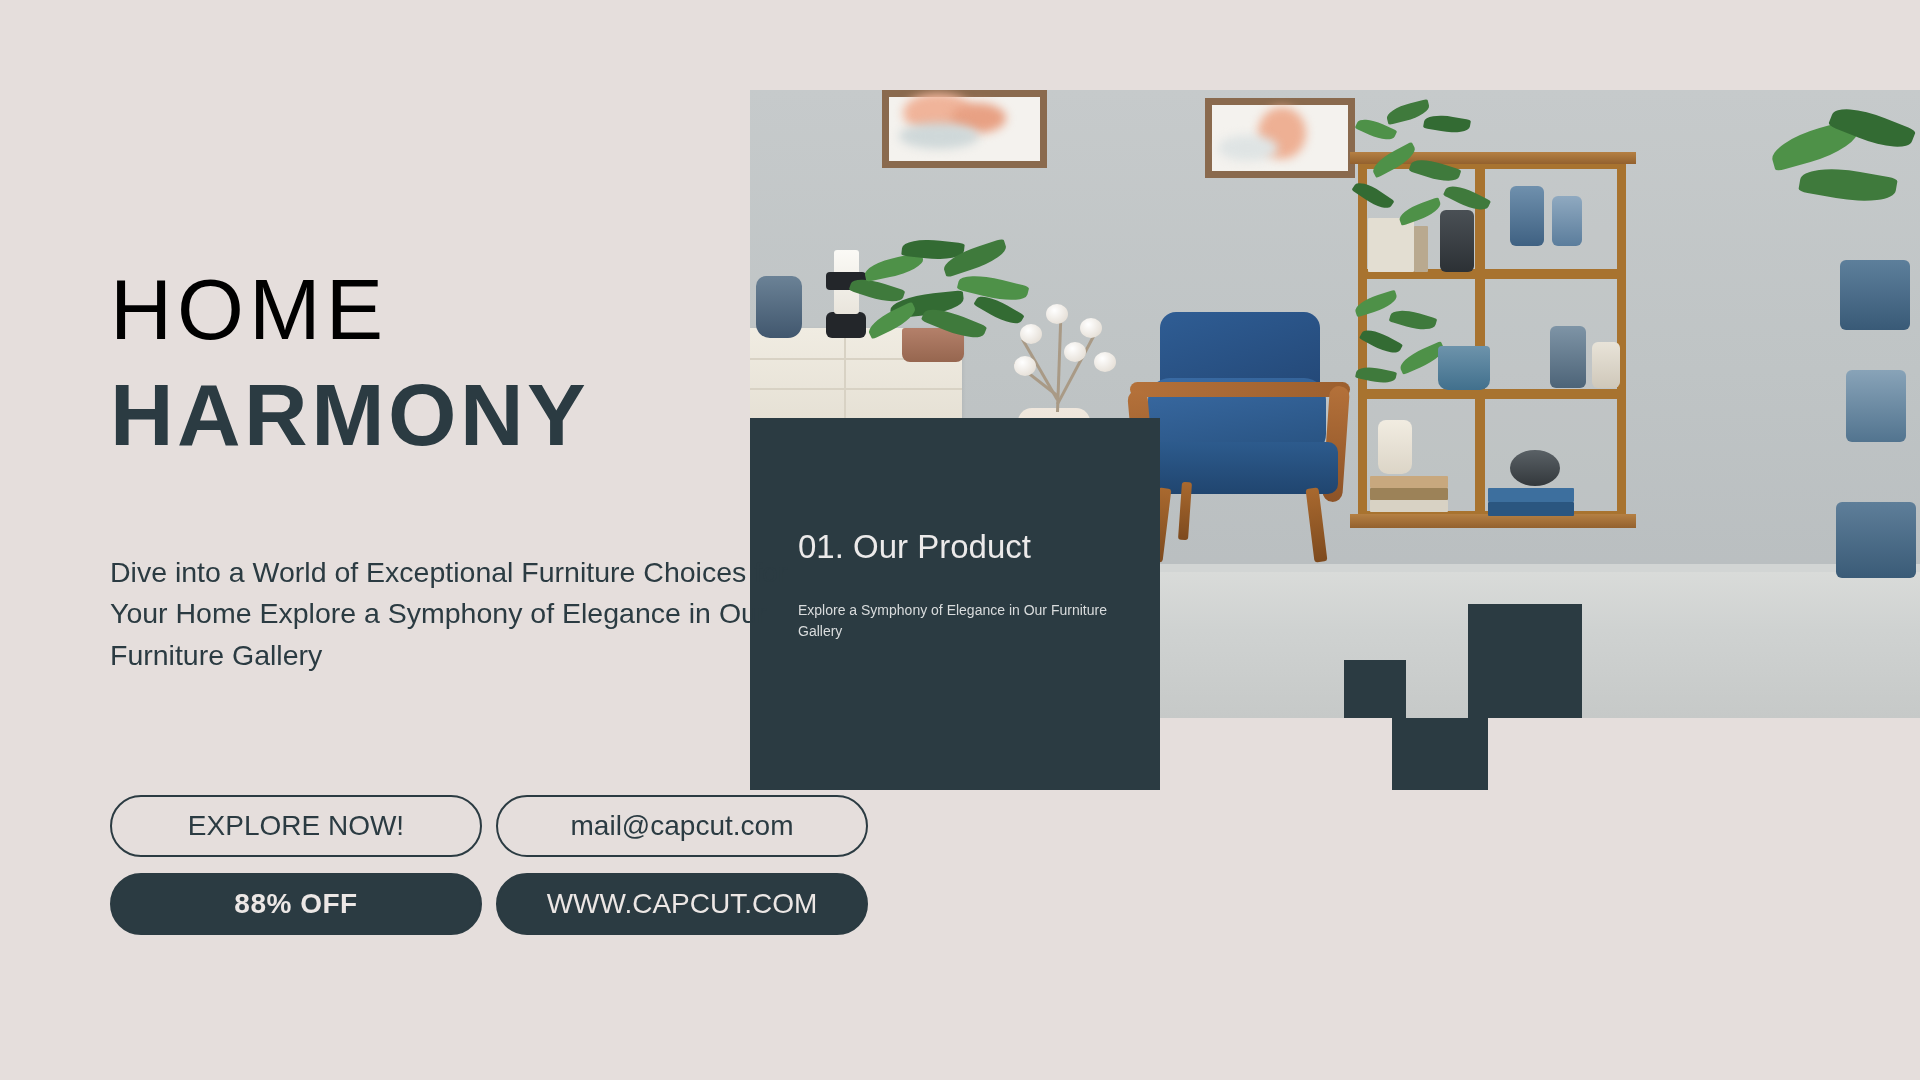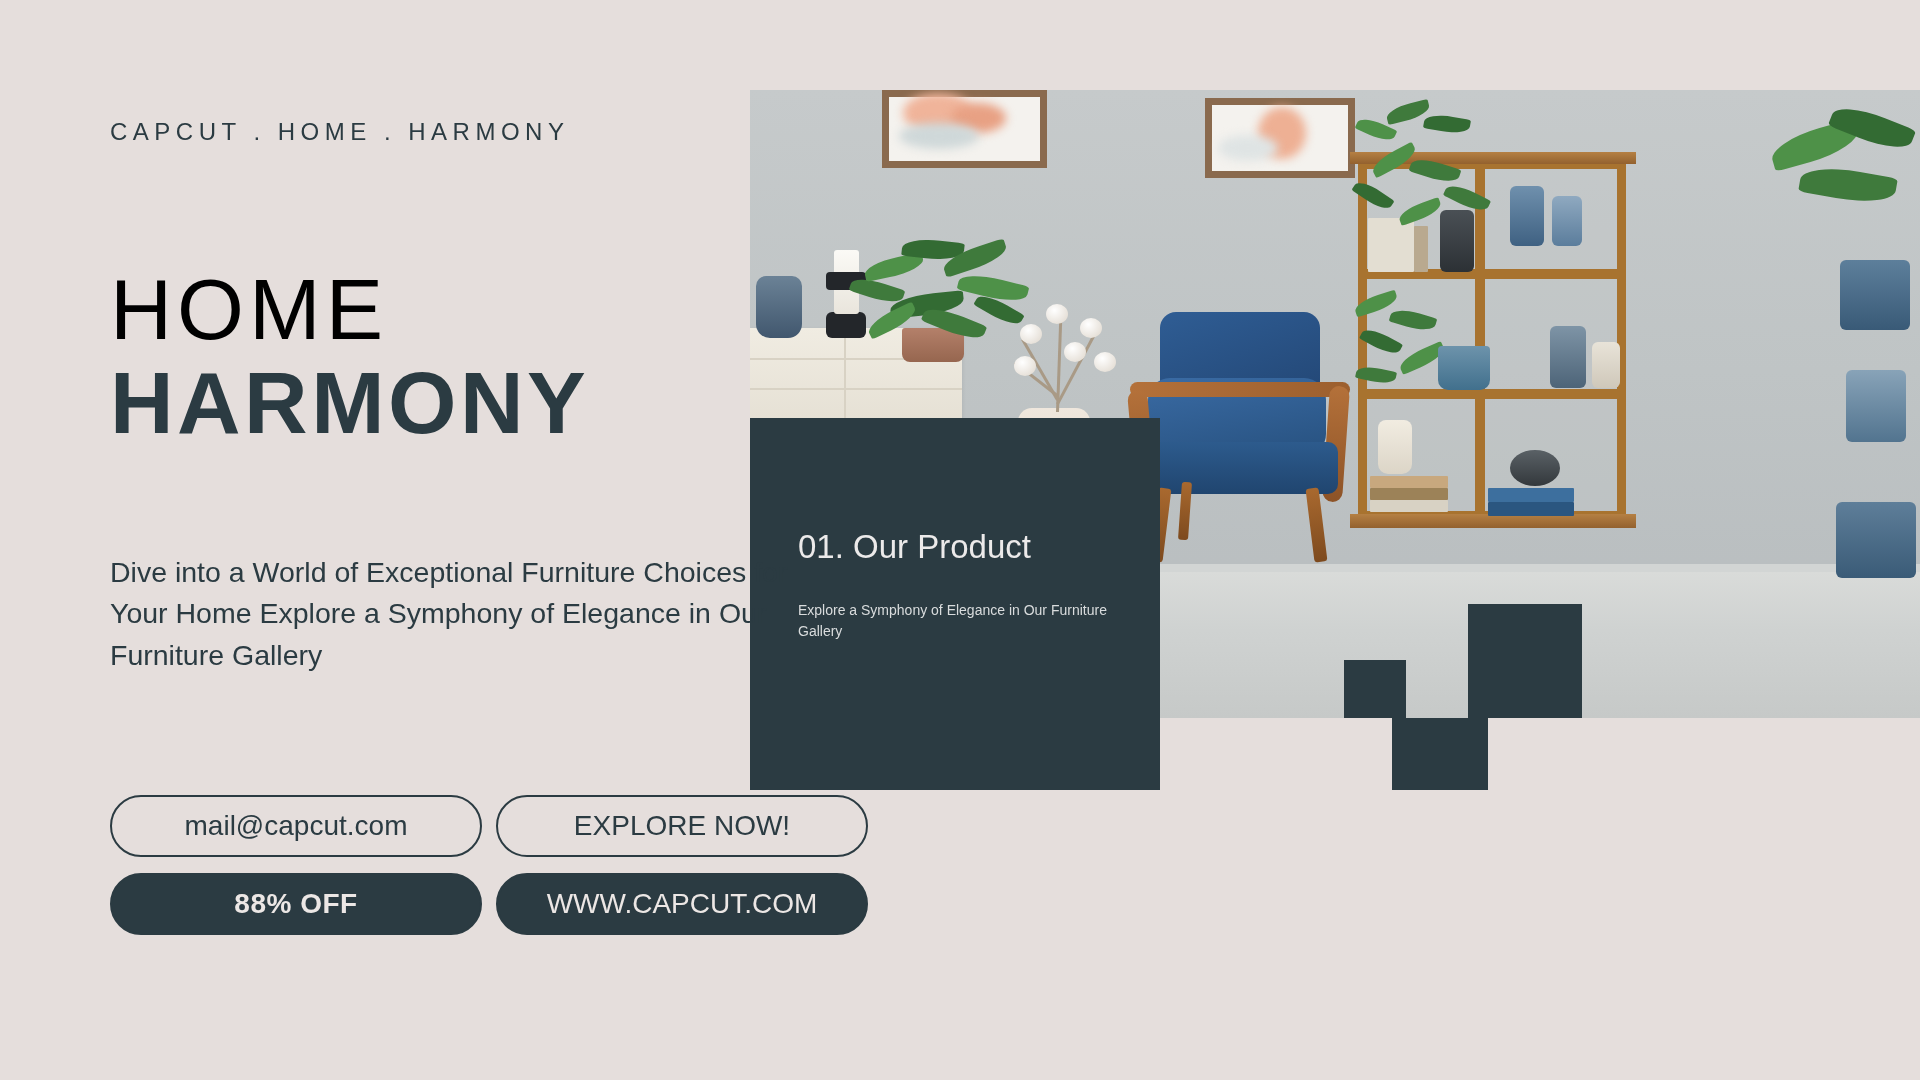--- a/index.html
+++ b/index.html
@@ -22,21 +22,21 @@
   }
 
   .title-wrap{ position:absolute; left:0; top:268px; }
   .title-thin{
     font-size:86px; font-weight:300; color:#000000;
     letter-spacing:5px; line-height:0.96; white-space:nowrap;
   }
   .title-bold{
     font-size:88px; font-weight:700; color:#2b3b42;
     letter-spacing:3.5px; line-height:1.0; white-space:nowrap;
-    margin-top:8px;
+    margin-top:20px;
   }
 
   .lede{
     position:absolute; left:0; top:552px; width:740px;
     font-size:28.5px; line-height:1.45; color:#2b3b42; font-weight:400;
   }
 
   
   .btn-grid{
     position:absolute; left:0; top:795px;
@@ -286,31 +286,30 @@
   <div class="sq sq-b"></div>
   <div class="sq sq-c"></div>
 
   <div class="card">
     <div class="card-title">01. Our Product</div>
     <div class="card-body">Explore a Symphony of Elegance in Our Furniture Gallery</div>
   </div>
 
   <div class="left">
 
-    <div class="eyebrow">CAPCUT  .  HOME  .  HARMONY</div>
 
     <div class="title-wrap">
       <div class="title-thin">HOME</div>
       <div class="title-bold">HARMONY</div>
     </div>
 
     <div class="lede">Dive into a World of Exceptional Furniture Choices for Your Home Explore a Symphony of Elegance in Our Furniture Gallery</div>
 
     <div class="btn-grid">
+      <div class="btn outline">EXPLORE NOW!</div>
       <div class="btn outline">mail@capcut.com</div>
-      <div class="btn outline">EXPLORE NOW!</div>
       <div class="btn solid strong">88% OFF</div>
       <div class="btn solid">WWW.CAPCUT.COM</div>
     </div>
 
   </div>
 
 </div>
 
 </body></html>

